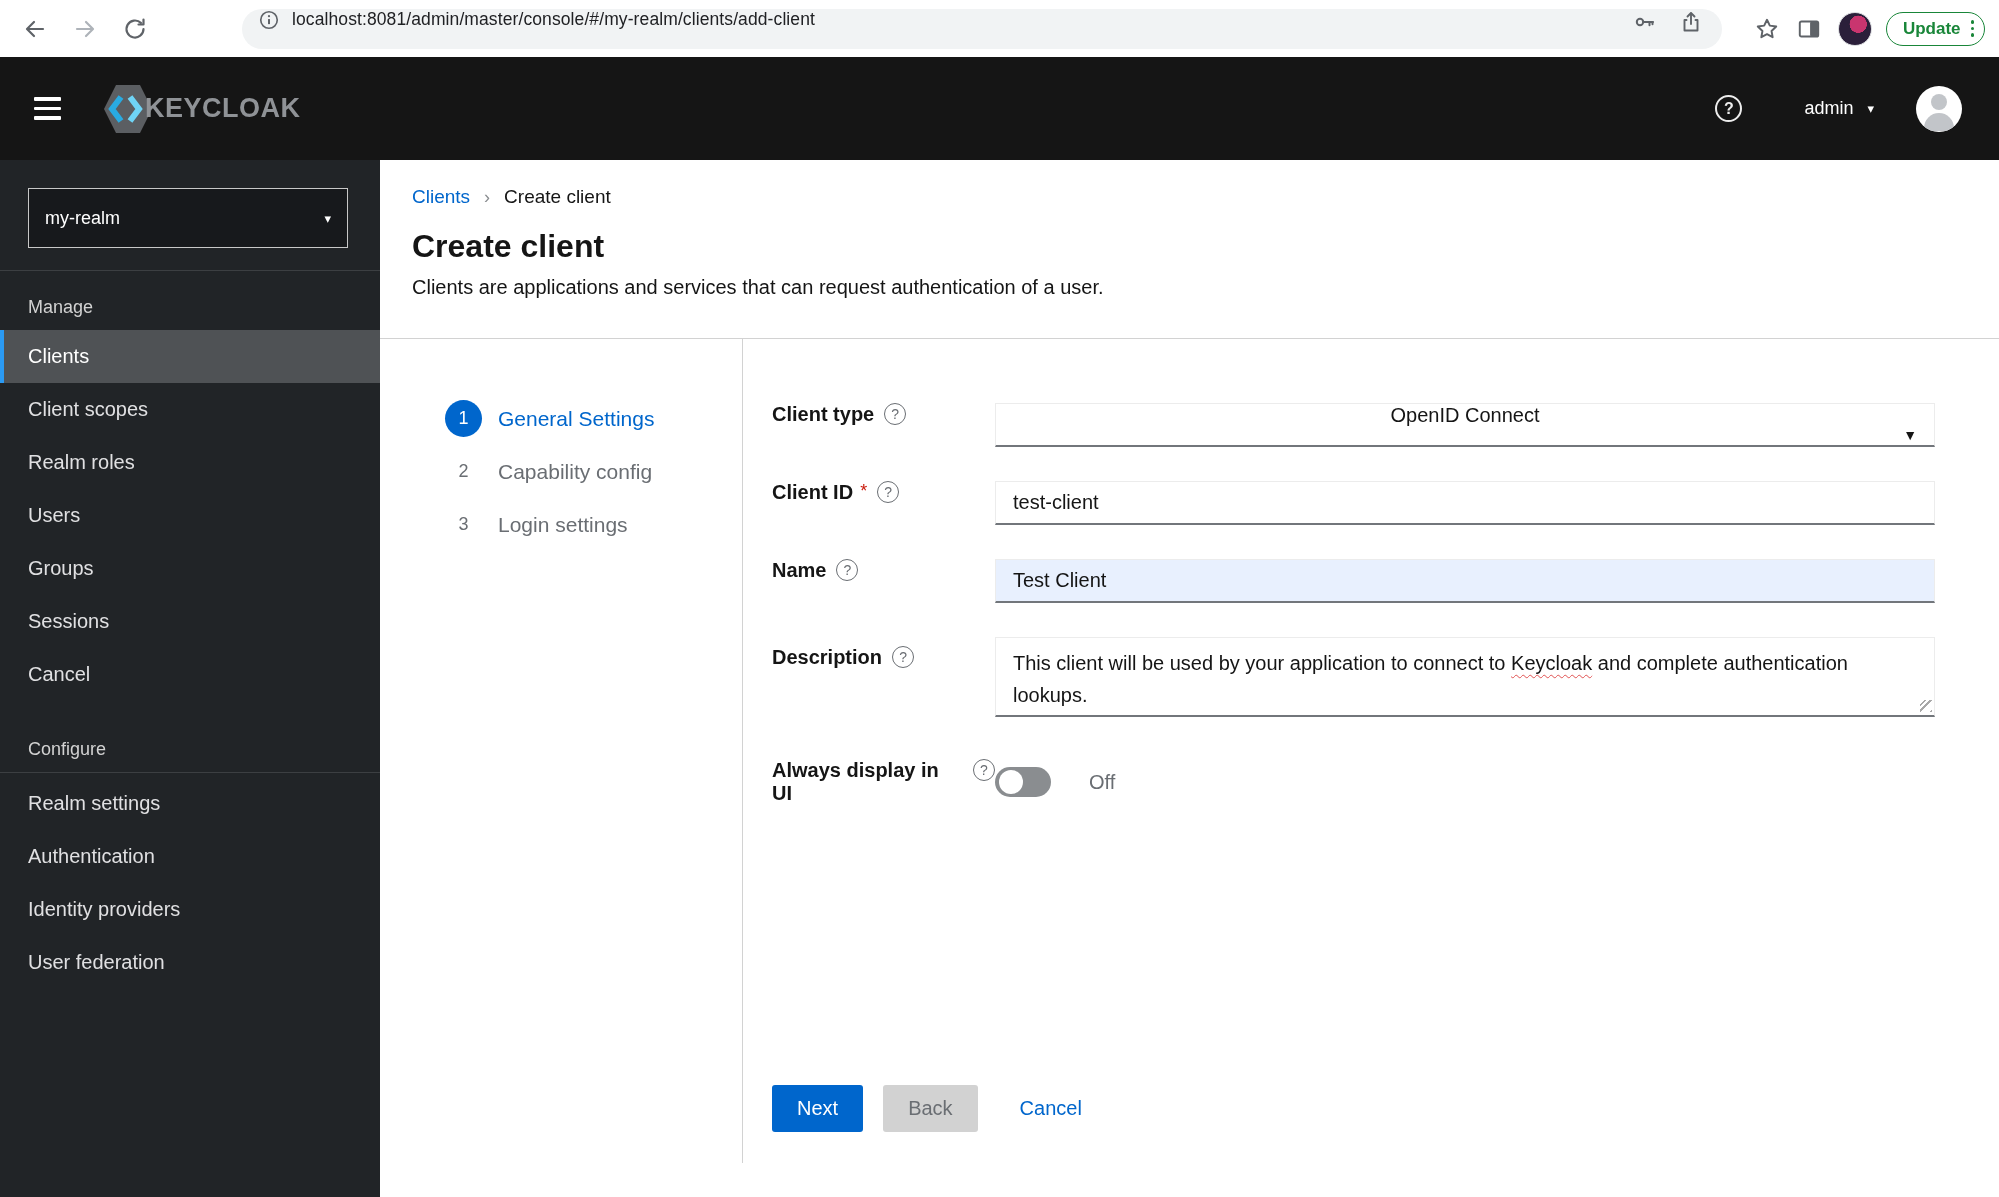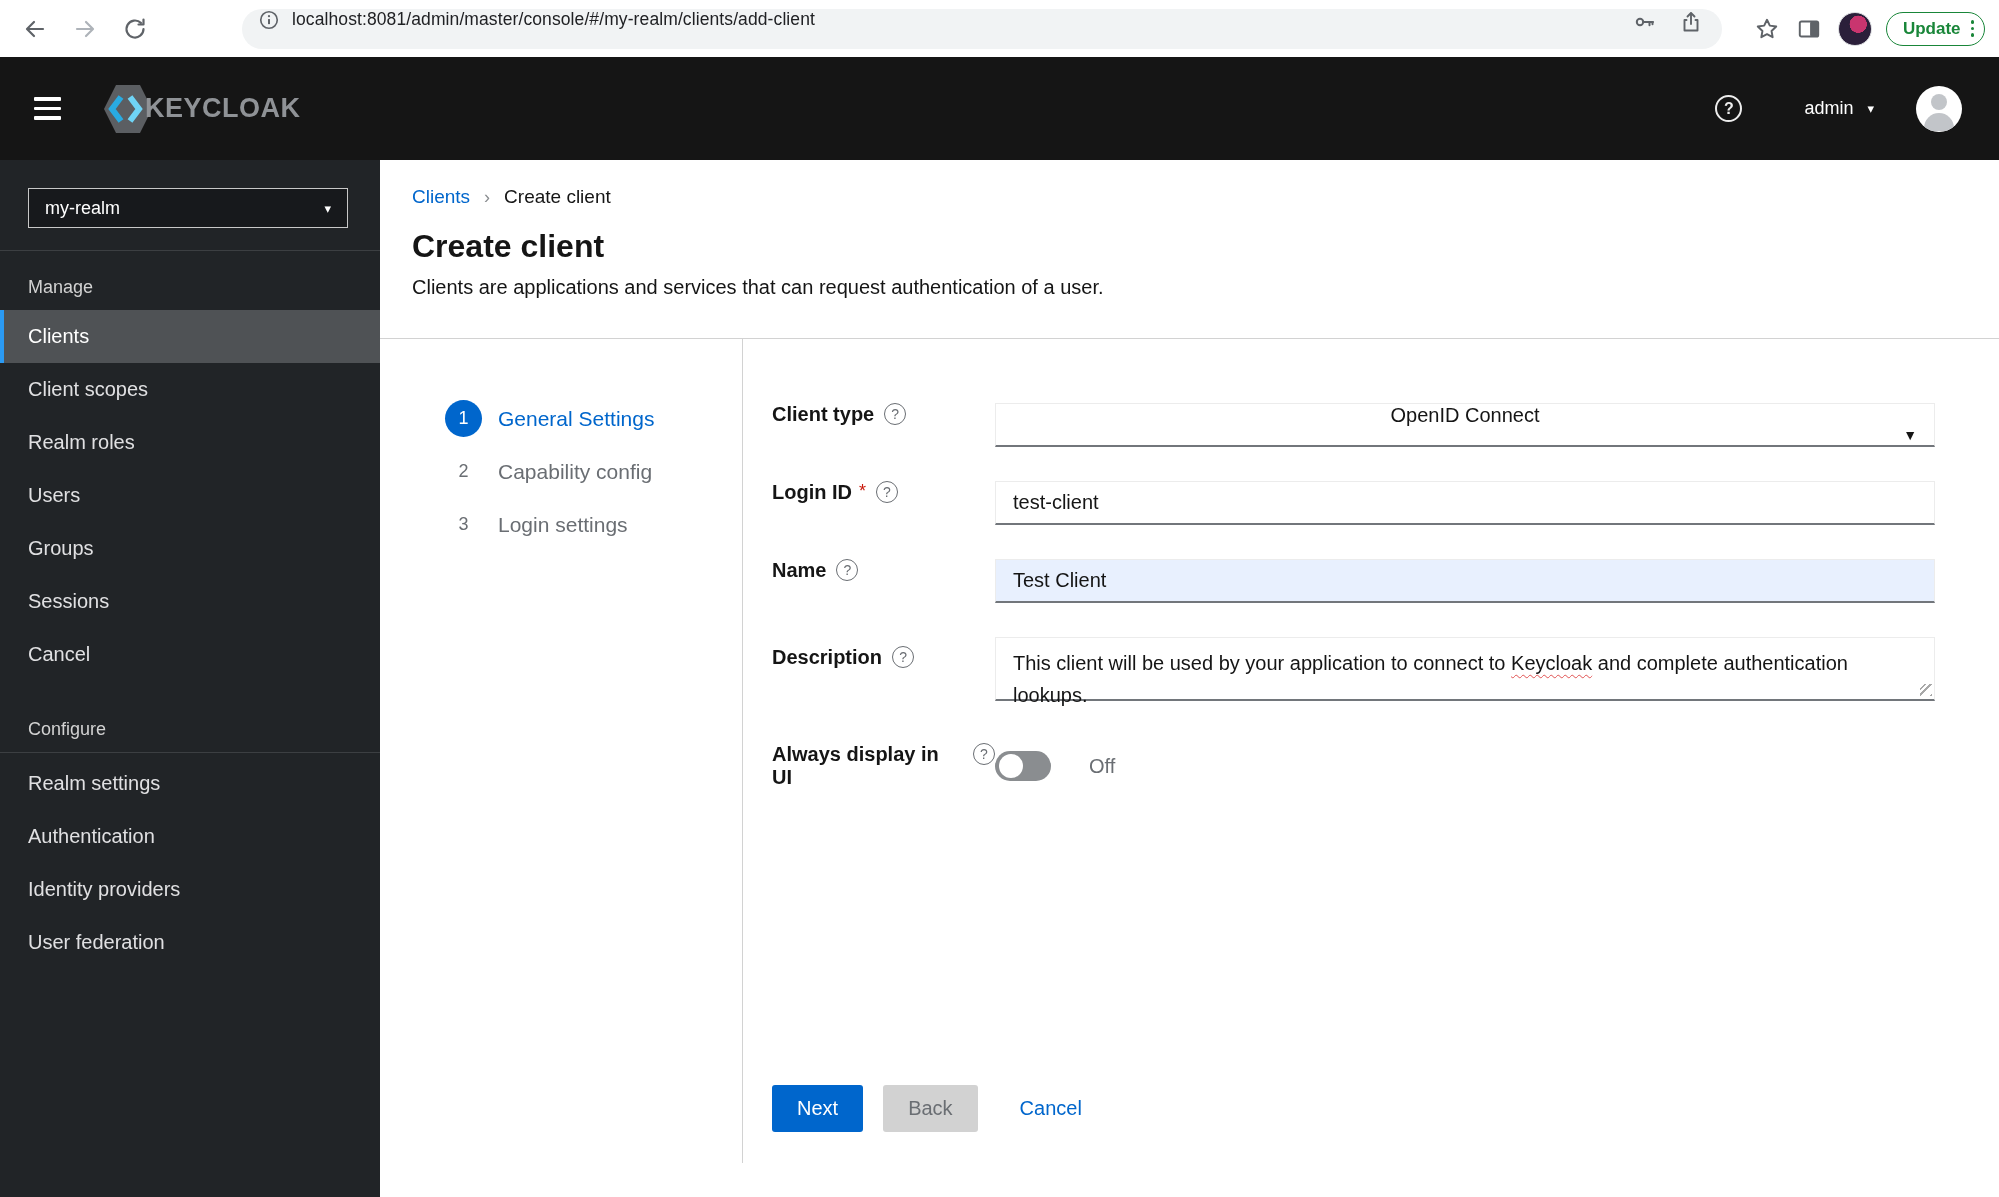--- a/index.html
+++ b/index.html
@@ -33,21 +33,21 @@
   .admin-caret { font-size:13px; margin-left:14px; color:#fff; }
   .user-avatar { width:46px; height:46px; background:#fff; border-radius:50%; margin-left:42px; position:relative; overflow:hidden; }
   .user-avatar::before { content:""; position:absolute; width:16px; height:16px; border-radius:50%; background:#c2c5c9; left:15px; top:8px; }
   .user-avatar::after { content:""; position:absolute; width:30px; height:18px; border-radius:15px 15px 0 0; background:#c2c5c9; left:8px; top:27px; }
 
   
   .body-row { flex:1; display:flex; min-height:0; }
 
   
   .sidenav { width:380px; background:#212427; flex:0 0 auto; color:#e0e0e2; }
-  .realm-box { margin:28px 32px 0 28px; height:40px; border:1px solid #c8c8c8; background:#17191c; display:flex; align-items:center; padding:0 16px; color:#fff; font-size:18px; cursor:pointer; }
+  .realm-box { margin:28px 32px 0 28px; height:60px; border:1px solid #c8c8c8; background:#17191c; display:flex; align-items:center; padding:0 16px; color:#fff; font-size:18px; cursor:pointer; }
   .realm-caret { margin-left:auto; font-size:13px; color:#fff; }
   .nav-divider { height:1px; background:#3c3f42; margin-top:22px; }
   .section-title { font-size:18px; color:#d2d2d2; margin:26px 0 12px 28px; }
   .nav-item { height:53px; display:flex; align-items:center; padding-left:28px; font-size:20px; color:#e0e0e2; cursor:pointer; }
   .nav-item.active { background:#4f5255; border-left:4px solid #2b9af3; padding-left:24px; color:#fff; }
   .configure-divider { height:1px; background:#3c3f42; margin:8px 0 4px 0; }
 
   
   .main { flex:1; background:#fff; display:flex; flex-direction:column; min-width:0; }
   .page-header { height:179px; border-bottom:1px solid #d2d2d2; padding:26px 0 0 32px; flex:0 0 auto; }
@@ -75,21 +75,21 @@
   .label-col .lbl { font-size:20px; font-weight:700; color:#151515; }
   .req { color:#c9190b; font-size:18px; margin-left:7px; }
   .qmark { width:22px; height:22px; border:1.5px solid #6a6e73; border-radius:50%; color:#6a6e73; font-size:14px; display:inline-flex; align-items:center; justify-content:center; margin-left:10px; flex:0 0 auto; }
   .field { flex:1; height:44px; border:1px solid #ececec; border-bottom:2px solid #72767b; background:#fff; display:flex; align-items:center; padding:0 17px; font-size:20px; color:#151515; min-width:0; }
   .select-field { cursor:pointer;flex-direction:column; }
   .select-caret { margin-left:auto; font-size:14px; color:#151515; }
   input.field { display:block; line-height:42px; outline:none; font-family:"Liberation Sans", sans-serif; }
   .autofill { background:#e8f0fe; }
   .row-desc { align-items:flex-start; margin-bottom:42px; }
   .row-desc .label-col { padding-top:9px; }
-  .textarea-box { flex:1; height:64px; border:1px solid #ececec; border-bottom:2px solid #72767b; padding:9px 17px; font-size:20px; line-height:32px; color:#151515; position:relative; min-width:0; }
+  .textarea-box { flex:1; height:80px; border:1px solid #ececec; border-bottom:2px solid #72767b; padding:9px 17px; font-size:20px; line-height:32px; color:#151515; position:relative; min-width:0; }
   .squiggle { text-decoration:underline; text-decoration-style:wavy; text-decoration-color:#e05252; text-decoration-thickness:1px; text-underline-offset:4px; }
   .resize-handle { position:absolute; right:2px; bottom:3px; width:12px; height:12px;
     background:repeating-linear-gradient(135deg, transparent 0 3px, #a8a8a8 3px 4.5px, transparent 4.5px 7px, #a8a8a8 7px 8.5px, transparent 8.5px 12px); }
   .row-toggle { align-items:center; margin-bottom:0; }
   .switch { width:56px; height:30px; border-radius:15px; background:#8a8d90; position:relative; cursor:pointer; flex:0 0 auto; }
   .switch .knob { position:absolute; width:24px; height:24px; border-radius:50%; background:#fff; top:3px; left:4px; }
   .toggle-state { font-size:20px; color:#6a6e73; margin-left:38px; }
 
   .wiz-spacer { flex:1; }
   .wiz-footer { display:flex; align-items:center; margin-bottom:31px; flex:0 0 auto; }
@@ -258,21 +258,21 @@
               <span class="qmark">?</span>
             </div>
             <div class="field select-field">
               <span>OpenID Connect</span>
               <span class="select-caret">▼</span>
             </div>
           </div>
 
           <div class="form-row">
             <div class="label-col">
-              <span class="lbl">Login ID</span>
+              <span class="lbl">Client ID</span>
               <span class="req">*</span>
               <span class="qmark">?</span>
             </div>
             <input class="field" type="text" readonly="" value="test-client" style="">
           </div>
 
           <div class="form-row">
             <div class="label-col">
               <span class="lbl">Name</span>
               <span class="qmark">?</span>

